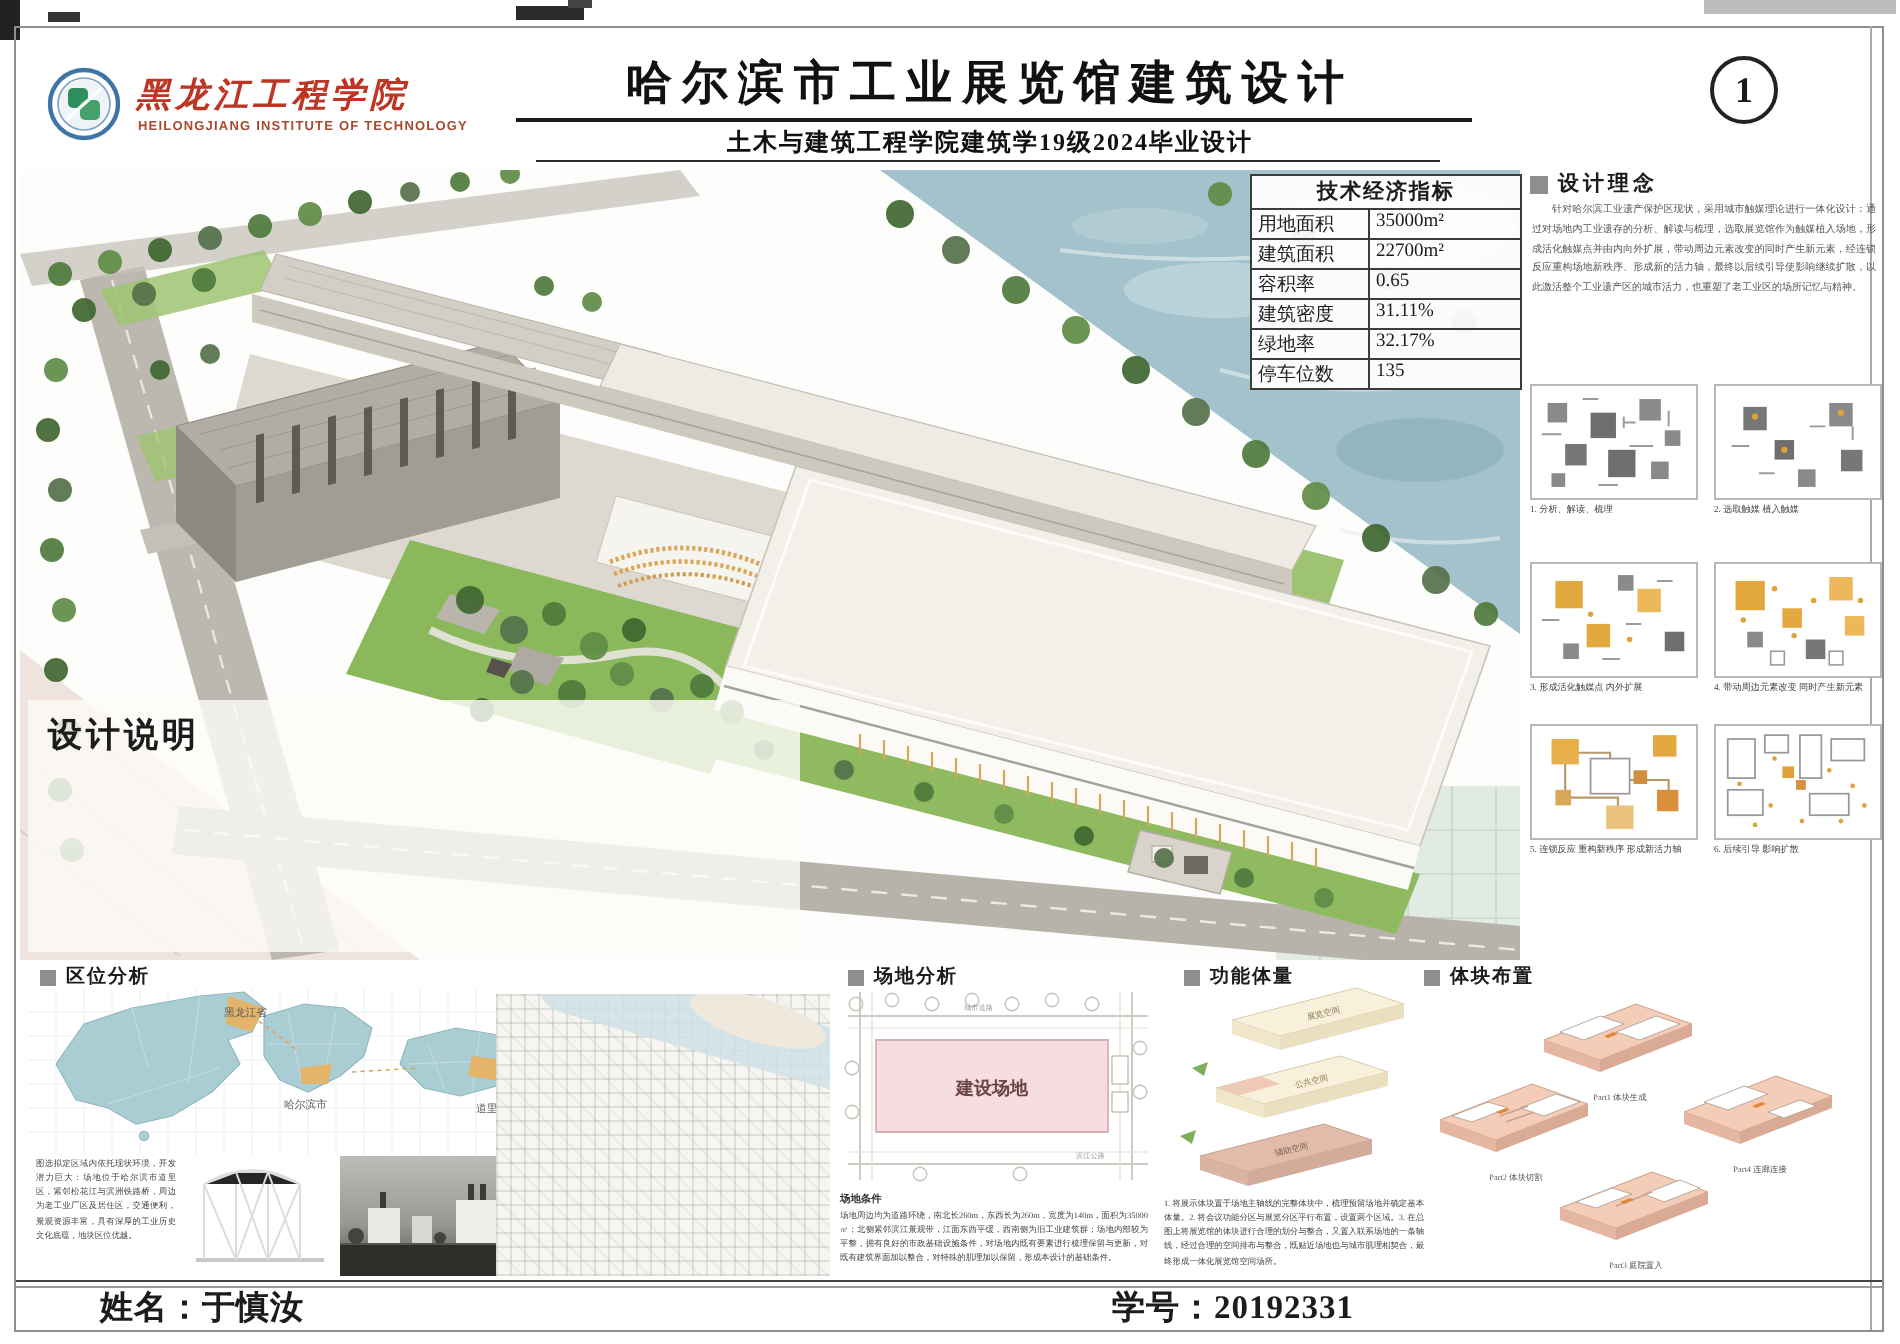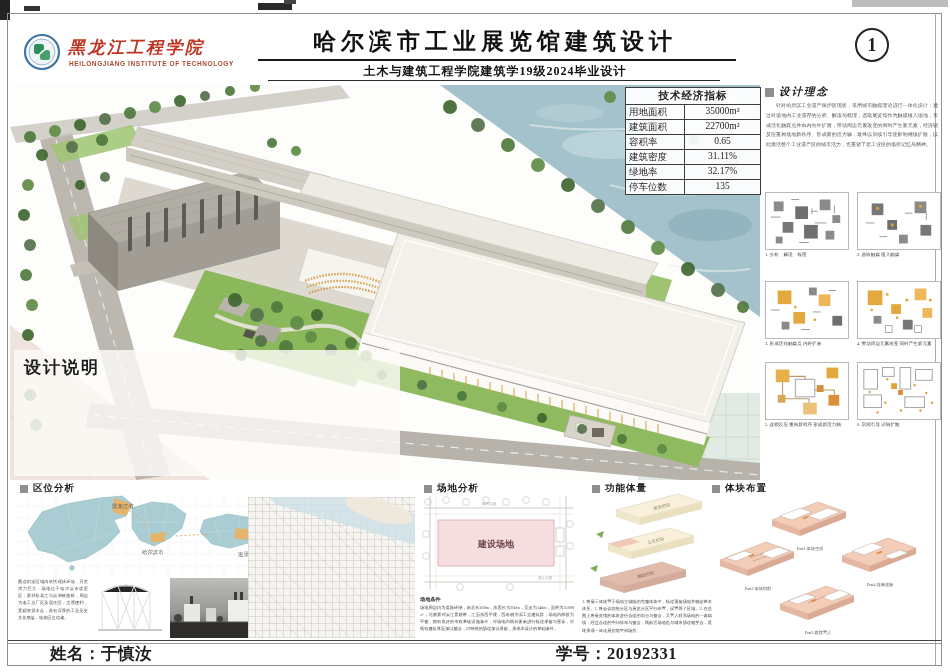--- a/index.html
+++ b/index.html
@@ -27,31 +27,31 @@
   .sheet-no{left:855px;top:28px;width:30px;height:30px;border:2px solid #222;
     border-radius:50%;text-align:center;line-height:30px;font-size:18px;font-weight:bold;}
   
   .ind-table{left:625px;top:87px;width:134px;border:1.5px solid #3c3c3c;
     background:rgba(255,255,255,.93);font-size:9.5px;z-index:30;}
   .ind-head{border-bottom:1px solid #3c3c3c;text-align:center;font-weight:bold;
     font-size:10.5px;padding:1px 0;letter-spacing:1px;}
   .ind-row{display:flex;border-bottom:1px solid #3c3c3c;}
   .ind-row:last-child{border-bottom:none;}
   .ind-row .lb{width:52px;padding:.5px 3px;border-right:1px solid #3c3c3c;white-space:nowrap;}
-  .ind-row .vl{flex:1;padding:.5px 3px;white-space:nowrap;text-align:center;}
+  .ind-row .vl{flex:1;padding:.5px 3px;white-space:nowrap;}
   
   .desc-panel{left:14px;top:350px;width:386px;height:126px;background:rgba(252,251,248,.82);
     padding:6px 10px;box-sizing:border-box;z-index:25;}
   .desc-title{font-size:17px;font-weight:bold;letter-spacing:2px;margin-bottom:3px;}
   .desc-panel p{margin:0 0 3px 0;font-size:8.6px;line-height:1.75;text-indent:2em;
     text-align:justify;color:#222;}
   
   .sec-head{display:flex;align-items:center;gap:5px;font-weight:bold;z-index:20;}
   .sec-sq{width:9px;height:9px;background:#8f8f8f;flex:0 0 auto;}
-  .concept-head{left:765px;top:85px;font-size:10.5px;letter-spacing:2px;font-style:italic;}
+  .concept-head{left:765px;top:85px;font-size:10.5px;letter-spacing:2px;}
   .concept-text{left:766px;top:101px;width:172px;height:86px;font-size:5px;line-height:1.95;
     color:#555;text-align:justify;text-indent:2em;overflow:hidden;}
   .cpanel{width:84px;height:58px;border:1px solid #b8b8b8;background:#fff;box-sizing:border-box;}
   .ccap{width:86px;font-size:4.6px;color:#444;white-space:nowrap;overflow:hidden;}
   
   .bsec-head{font-size:9.5px;letter-spacing:1px;}
   .tinytext{font-size:4.2px;line-height:1.7;color:#444;text-align:justify;overflow:hidden;}
   .note-title{font-size:5.2px;font-weight:bold;color:#333;}
   .photo1{left:92px;top:576px;width:76px;height:62px;
     background:linear-gradient(180deg,#7777733 0,#6a6a68 0,#3c3c3a 55%,#262624 100%);}

